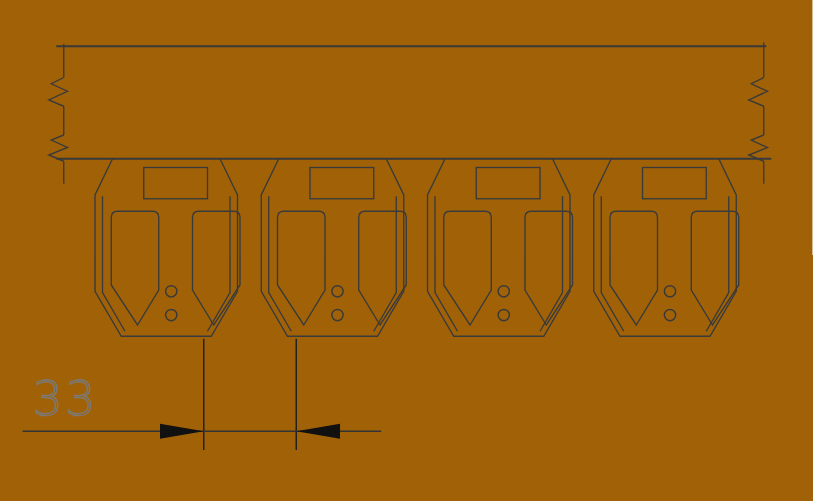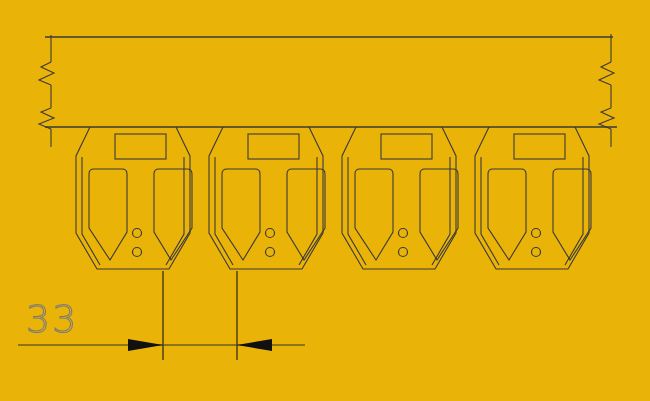--- a/index.html
+++ b/index.html
@@ -11,21 +11,21 @@
   body {
     width: 650px;
     height: 401px;
     overflow: hidden;
     font-family: "Liberation Sans", sans-serif;
   }
   #drawing-root {
     position: relative;
     width: 650px;
     height: 401px;
-    background: #eab308;
+    background: #a16207;
   }
   svg#cad-canvas {
     display: block;
     width: 650px;
     height: 401px;
   }
   .stroke-thin {
     fill: none;
     stroke: #3a3a3a;
     stroke-width: 1.1;

